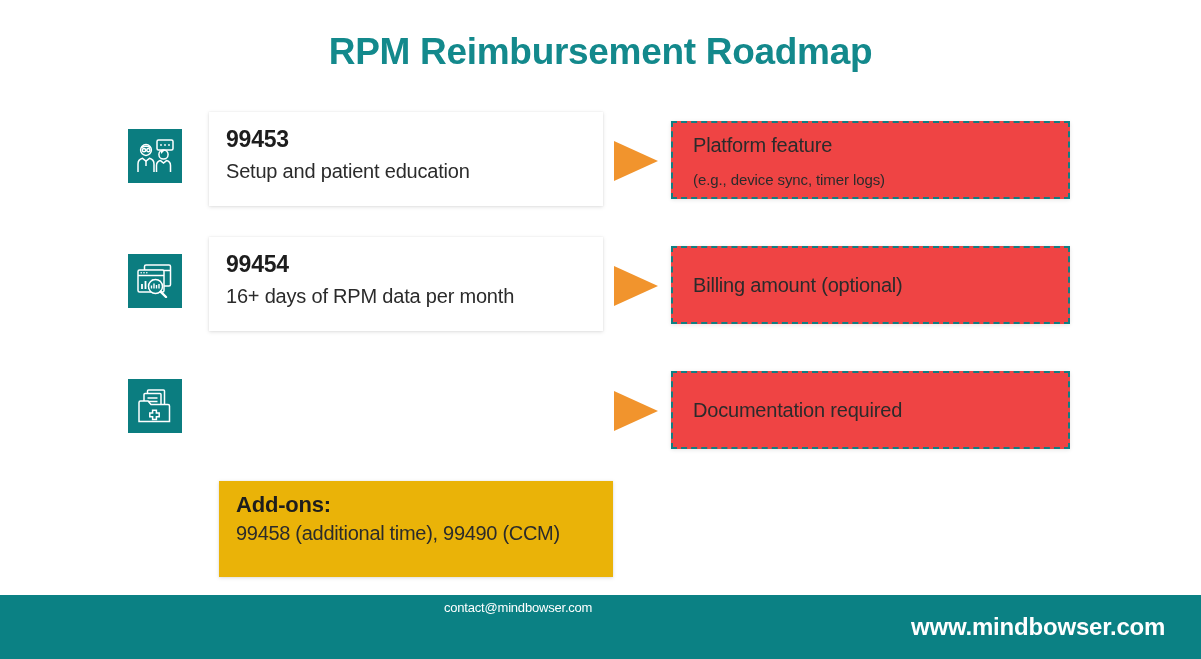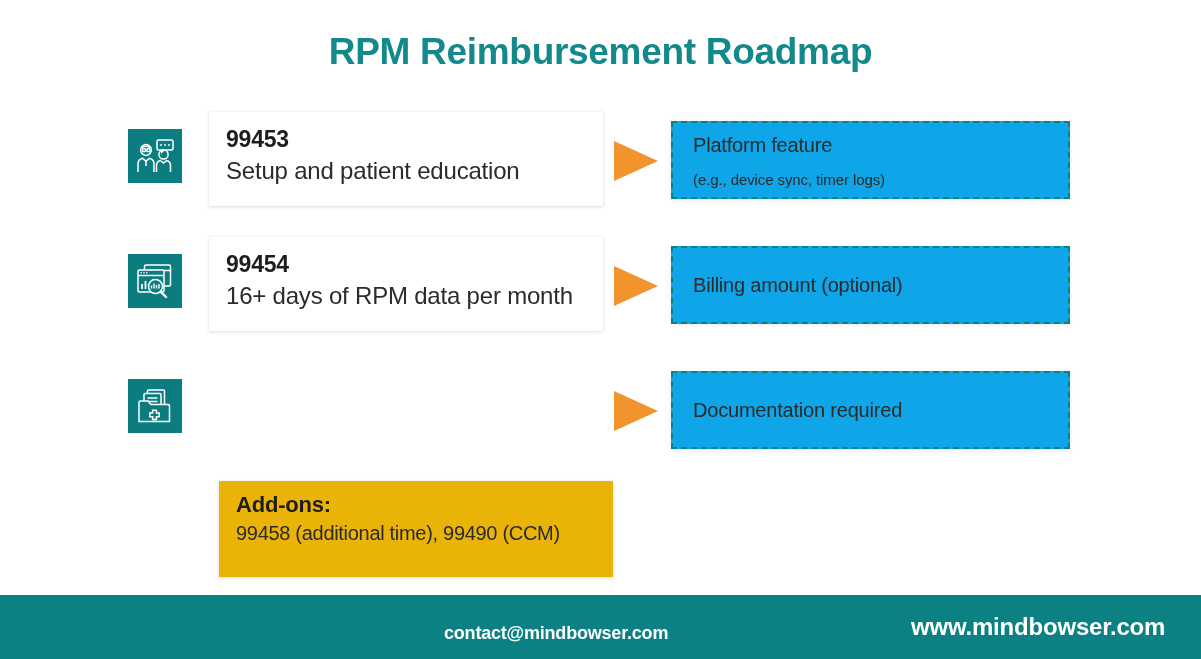--- a/index.html
+++ b/index.html
@@ -76,21 +76,21 @@
     padding: 12px 0 0 17px;
   }
   .code-num {
     font-size: 23px;
     font-weight: bold;
     color: #1d1d1d;
     line-height: 30px;
     letter-spacing: -0.2px;
   }
   .code-desc {
-    font-size: 24px;
+    font-size: 20px;
     color: #2b2b2b;
     line-height: 30px;
     margin-top: 2px;
     letter-spacing: -0.2px;
   }
 
   
   .arrow {
     position: absolute;
     left: 614px;
@@ -102,21 +102,21 @@
     border-left: 44px solid #f1942d;
   }
 
   
   .dashed-box {
     position: absolute;
     left: 671px;
     top: 9px;
     width: 399px;
     height: 78px;
-    background: #0ea5e9;
+    background: #ef4444;
     border: 2.5px dashed #0f7f82;
     box-shadow: 0 1px 4px rgba(0,0,0,0.10);
     display: flex;
     flex-direction: column;
     justify-content: center;
     padding-left: 20px;
   }
   .dashed-box.single { }
   .outcome-title {
     font-size: 20px;
@@ -198,24 +198,24 @@
     content: "";
     position: absolute;
     left: 4.2px; top: 4.2px;
     width: 6.6px; height: 6.6px;
     border-radius: 50%;
     background: #0b8184;
   }
   .footer-contact {
     position: absolute;
     left: 444px;
-    top: 28px;
+    top: 5px;
     color: #ffffff;
-    font-size: 18px;
-    font-weight: bold;
+    font-size: 13px;
+    font-weight: normal;
     letter-spacing: -0.2px;
   }
   .footer-site {
     position: absolute;
     left: 911px;
     top: 18px;
     color: #ffffff;
     font-size: 24px;
     font-weight: bold;
     letter-spacing: -0.2px;

